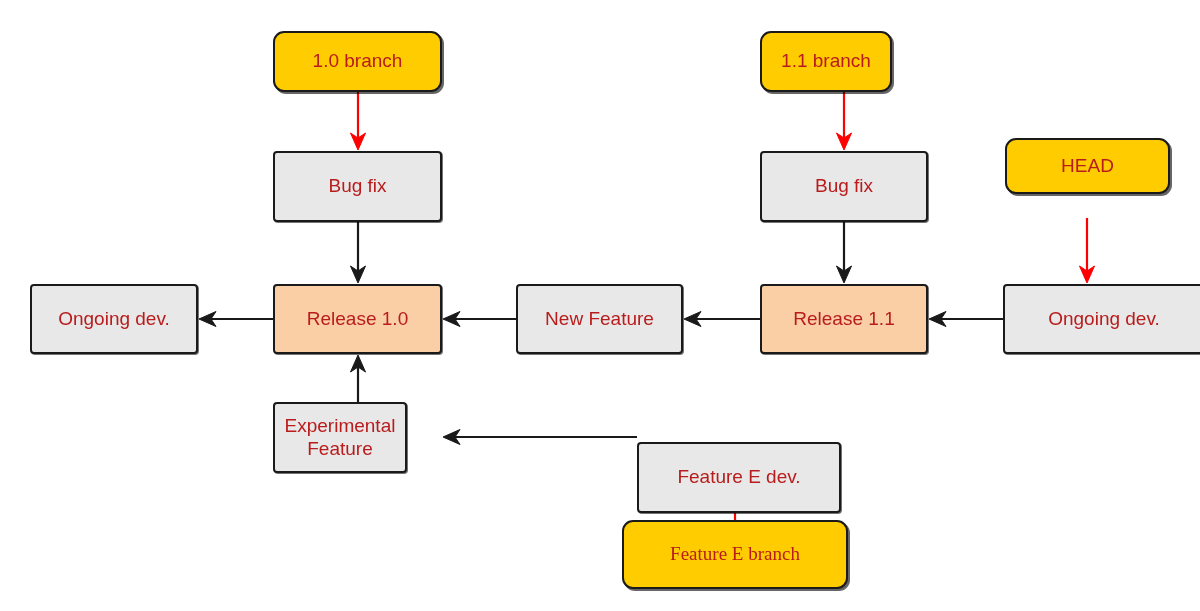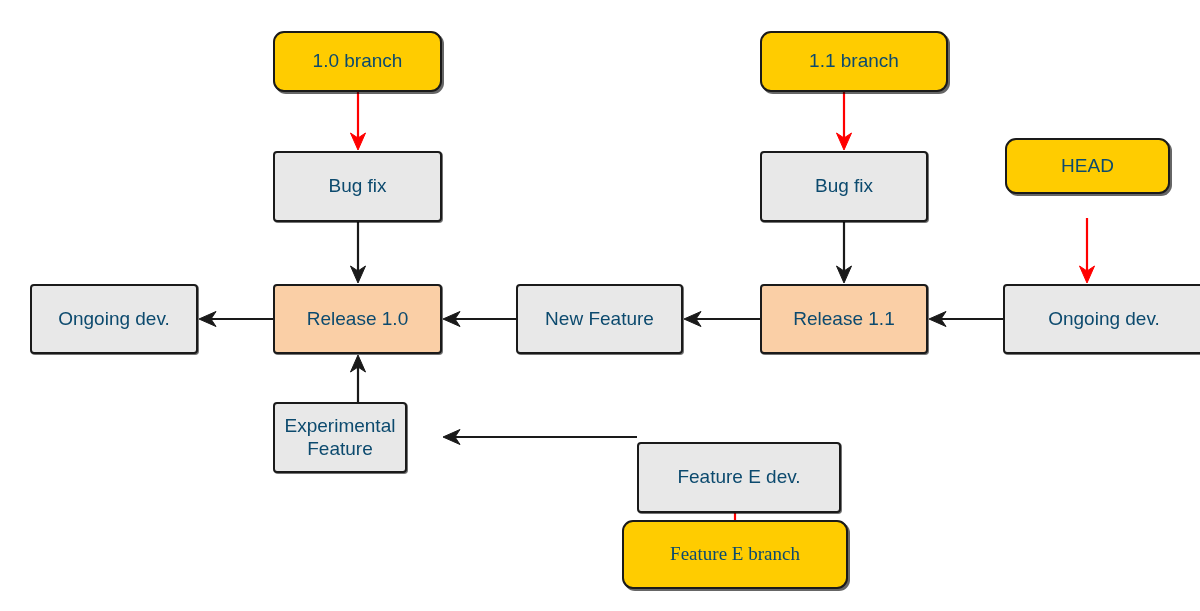--- a/index.html
+++ b/index.html
@@ -25,21 +25,21 @@
     height: 611px;
     pointer-events: none;
   }
   .node {
     position: absolute;
     box-sizing: border-box;
     display: flex;
     align-items: center;
     justify-content: center;
     text-align: center;
-    color: #0c4a6e;
+    color: #b91c1c;
     font-size: 19px;
     line-height: 1.18;
     border: 2px solid #1a1a1a;
     background: #e8e8e8;
     z-index: 2;
     white-space: pre-line;
   }
   .node.rect {
     border-radius: 4px;
     box-shadow: 1px 1px 0 0 rgba(0,0,0,0.55);
@@ -106,21 +106,21 @@
         <line x1="358" y1="402" x2="358" y2="367" stroke="#1a1a1a" stroke-width="2.2"></line>
         <polygon points="358.00,355.00 365.50,372.00 358.00,367.00 350.50,372.00" fill="#1a1a1a" stroke="#1a1a1a" stroke-width="1" stroke-linejoin="round"></polygon>
       </g>
       <g>
         <line x1="637" y1="437" x2="455" y2="437" stroke="#1a1a1a" stroke-width="2.2"></line>
         <polygon points="443.00,437.00 460.00,429.50 455.00,437.00 460.00,444.50" fill="#1a1a1a" stroke="#1a1a1a" stroke-width="1" stroke-linejoin="round"></polygon>
       </g>
     </svg>
   <div id="node-layer">
       <div class="node branch" style="left: 273px; top: 31px; width: 169px; height: 61px;"><span class="node-label">1.0 branch</span></div>
-      <div class="node branch" style="left: 760px; top: 31px; width: 188px; height: 61px;"><span class="node-label">1.1 branch</span></div>
+      <div class="node branch" style="left: 760px; top: 31px; width: 132px; height: 61px;"><span class="node-label">1.1 branch</span></div>
       <div class="node rect" style="left: 273px; top: 151px; width: 169px; height: 71px;"><span class="node-label">Bug fix</span></div>
       <div class="node rect" style="left: 760px; top: 151px; width: 168px; height: 71px;"><span class="node-label">Bug fix</span></div>
       <div class="node branch" style="left: 1005px; top: 138px; width: 165px; height: 56px;"><span class="node-label">HEAD</span></div>
       <div class="node rect" style="left: 30px; top: 284px; width: 168px; height: 70px;"><span class="node-label">Ongoing dev.</span></div>
       <div class="node rect release" style="left: 273px; top: 284px; width: 169px; height: 70px; align-items: center;"><span class="node-label">Release 1.0</span></div>
       <div class="node rect" style="left: 516px; top: 284px; width: 167px; height: 70px;"><span class="node-label">New Feature</span></div>
       <div class="node rect release" style="left: 760px; top: 284px; width: 168px; height: 70px;"><span class="node-label">Release 1.1</span></div>
       <div class="node rect" style="left: 1003px; top: 284px; width: 202px; height: 70px;"><span class="node-label">Ongoing dev.</span></div>
       <div class="node rect" style="left: 273px; top: 402px; width: 134px; height: 71px;"><span class="node-label">Experimental
 Feature</span></div>

